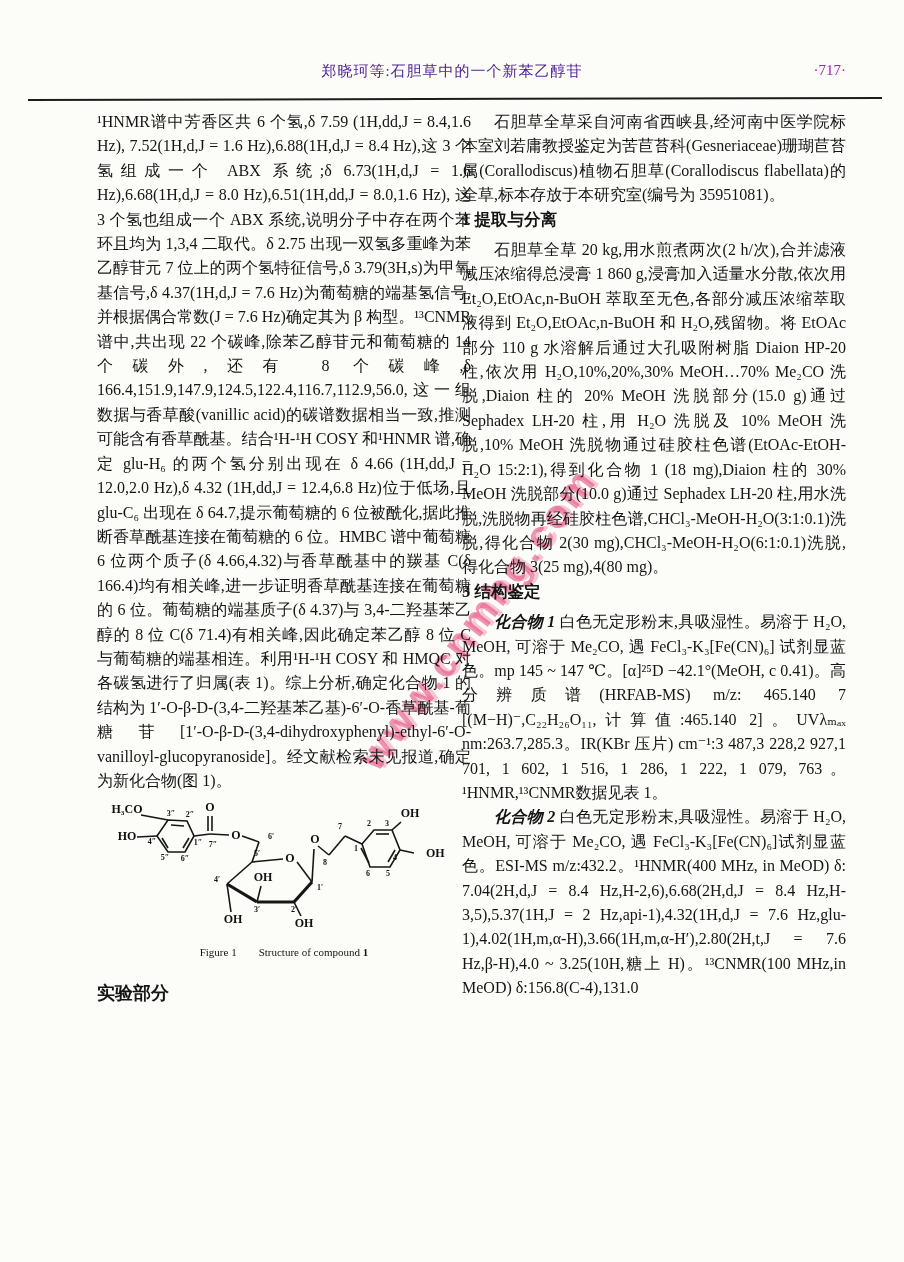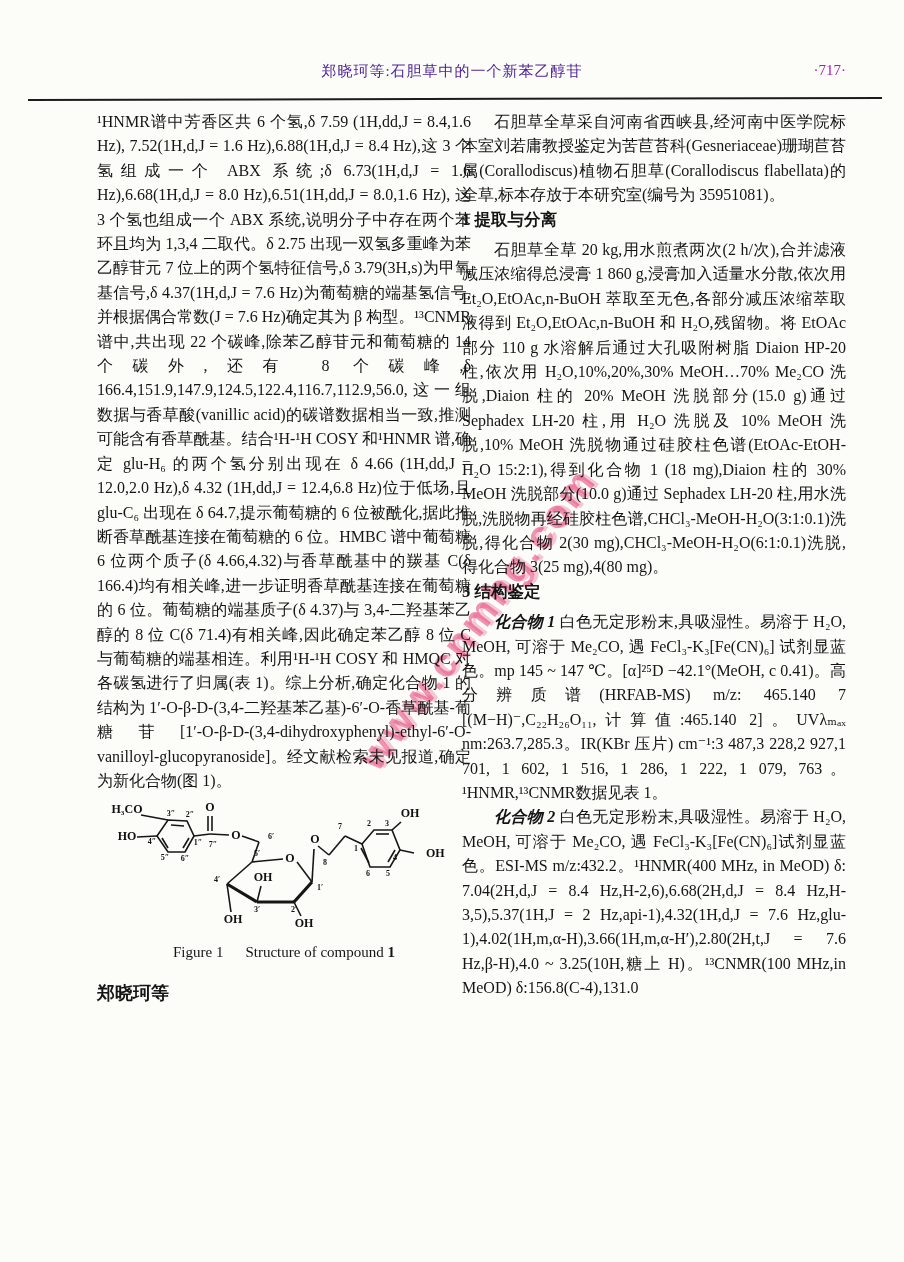--- a/index.html
+++ b/index.html
@@ -46,21 +46,21 @@
   }
   .lead-bold{font-weight:bold;font-style:italic;}
   
   .figure-block{margin:4px 0 0 0;text-align:center;}
   .figure-svg{display:block;width:372px;height:135px;}
   .figure-svg path,.figure-svg line{stroke:#161616;fill:none;stroke-width:1.6;}
   .figure-svg .thick{stroke-width:3.2;}
   .figure-svg text{fill:#111;font-family:"Liberation Serif","DejaVu Serif",serif;}
   .figure-caption{
     margin-top:8px;margin-bottom:2px;
-    font-size:15px;text-align:center;
+    font-size:11px;text-align:center;
   }
   .figure-caption .gap{display:inline-block;width:22px;}
   .cap-bold{font-weight:bold;}
   
   .watermark{
     position:absolute;left:272px;top:596px;width:410px;
     text-align:center;
     transform:rotate(-53deg);
     font-family:"Liberation Sans","DejaVu Sans",sans-serif;
     font-size:40px;font-weight:bold;letter-spacing:3px;
@@ -157,21 +157,21 @@
           <text x="271" y="79" font-size="8" text-anchor="middle" font-weight="bold">6</text>
           <text x="313" y="20" font-size="12" text-anchor="middle" font-weight="bold">OH</text>
           <text x="329" y="60" font-size="12" text-anchor="start" font-weight="bold">OH</text>
         </svg>
       <div class="figure-caption">
         <span>Figure 1</span><span class="gap"></span><span>Structure of compound</span>
         <span class="cap-bold">1</span>
       </div>
     </div>
 
-    <div class="sec-heading-main">郑晓珂等</div>
+    <div class="sec-heading-main">实验部分</div>
   </div>
 
   <div class="col col-right">
     <p class="indent">石胆草全草采自河南省西峡县,经河南中医学院标本室刘若庸教授鉴定为苦苣苔科(Gesneriaceae)珊瑚苣苔属(Corallodiscus)植物石胆草(Corallodiscus flabellata)的全草,标本存放于本研究室(编号为 35951081)。</p>
     <div class="sec-heading">1  提取与分离</div>
     <p class="indent">石胆草全草 20 kg,用水煎煮两次(2 h/次),合并滤液减压浓缩得总浸膏 1 860 g,浸膏加入适量水分散,依次用 Et₂O,EtOAc,n-BuOH 萃取至无色,各部分减压浓缩萃取液得到 Et₂O,EtOAc,n-BuOH 和 H₂O,残留物。将 EtOAc 部分 110 g 水溶解后通过大孔吸附树脂 Diaion HP-20 柱,依次用 H₂O,10%,20%,30% MeOH…70% Me₂CO 洗脱,Diaion 柱的 20% MeOH 洗脱部分(15.0 g)通过 Sephadex LH-20 柱,用 H₂O 洗脱及 10% MeOH 洗脱,10% MeOH 洗脱物通过硅胶柱色谱(EtOAc-EtOH-H₂O 15:2:1),得到化合物 1 (18 mg),Diaion 柱的 30% MeOH 洗脱部分(10.0 g)通过 Sephadex LH-20 柱,用水洗脱,洗脱物再经硅胶柱色谱,CHCl₃-MeOH-H₂O(3:1:0.1)洗脱,得化合物 2(30 mg),CHCl₃-MeOH-H₂O(6:1:0.1)洗脱,得化合物 3(25 mg),4(80 mg)。</p>
     <div class="sec-heading">3  结构鉴定</div>
     <p class="indent"><span class="lead-bold">化合物 1</span><span>  白色无定形粉末,具吸湿性。易溶于 H₂O, MeOH, 可溶于 Me₂CO, 遇 FeCl₃-K₃[Fe(CN)₆] 试剂显蓝色。mp 145 ~ 147 ℃。[α]²⁵D −42.1°(MeOH, c 0.41)。高分辨质谱(HRFAB-MS) m/z: 465.140 7 [(M−H)⁻,C₂₂H₂₆O₁₁,计算值:465.140 2]。UVλₘₐₓ nm:263.7,285.3。IR(KBr 压片) cm⁻¹:3 487,3 228,2 927,1 701, 1 602, 1 516, 1 286, 1 222, 1 079, 763。¹HNMR,¹³CNMR数据见表 1。</span></p>
     <p class="indent"><span class="lead-bold">化合物 2</span><span>  白色无定形粉末,具吸湿性。易溶于 H₂O, MeOH, 可溶于 Me₂CO, 遇 FeCl₃-K₃[Fe(CN)₆]试剂显蓝色。ESI-MS m/z:432.2。¹HNMR(400 MHz, in MeOD) δ: 7.04(2H,d,J = 8.4 Hz,H-2,6),6.68(2H,d,J = 8.4 Hz,H-3,5),5.37(1H,J = 2 Hz,api-1),4.32(1H,d,J = 7.6 Hz,glu-1),4.02(1H,m,α-H),3.66(1H,m,α-H′),2.80(2H,t,J = 7.6 Hz,β-H),4.0 ~ 3.25(10H,糖上 H)。¹³CNMR(100 MHz,in MeOD) δ:156.8(C-4),131.0</span></p>
   </div>

